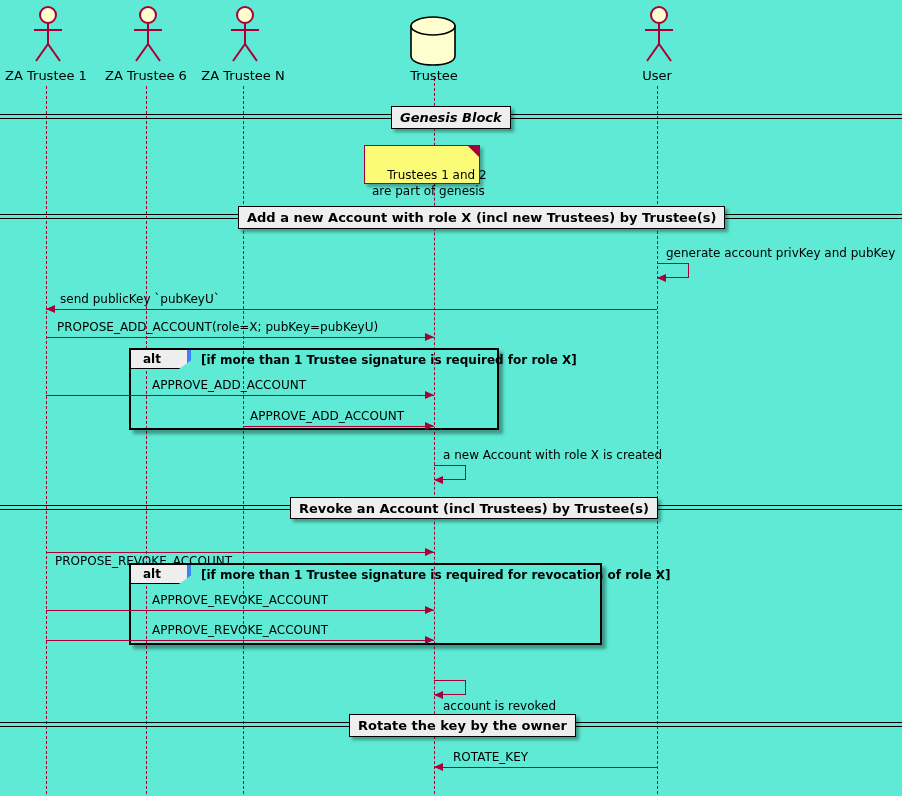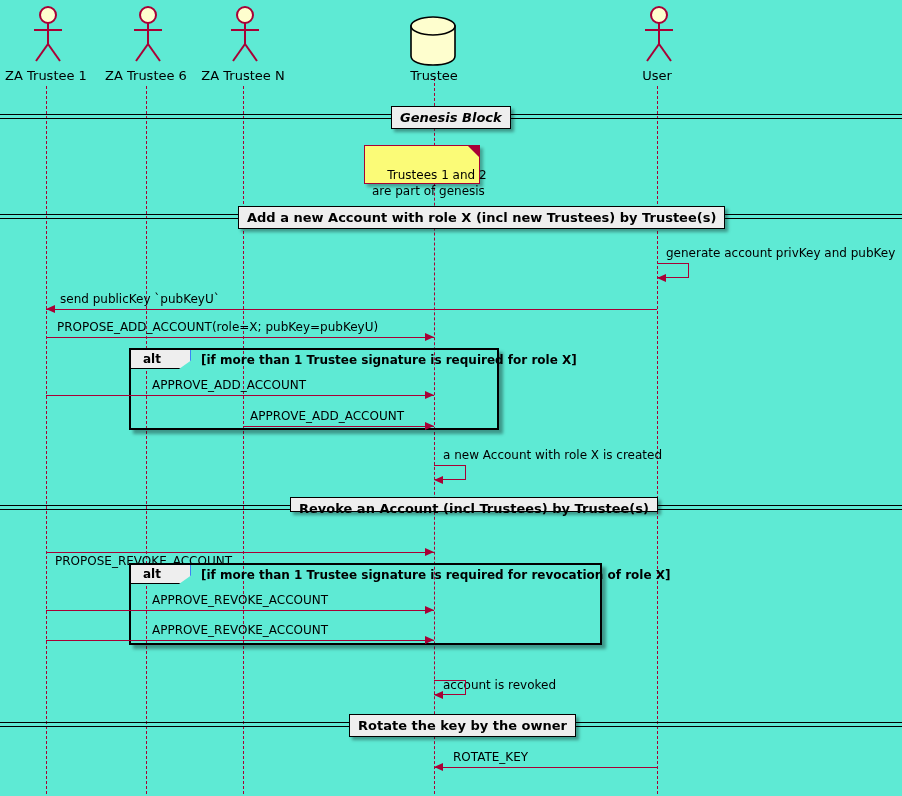--- a/index.html
+++ b/index.html
@@ -143,21 +143,21 @@
   .alt-frame {
     position: absolute;
     border: 2px solid #000000;
     background: transparent;
     box-shadow: 4px 4px 3px rgba(0,0,0,0.35);
     box-sizing: border-box;
   }
   .alt-tab {
     position: absolute;
     background: #EEEEEE;
-    border-right: 1px solid #3b82f6;
+    border-right: 4px solid #3b82f6;
     border-bottom: 1px solid #000000;
     font-size: 12px;
     font-weight: bold;
     color: #000000;
     padding: 2px 0 2px 12px;
     box-sizing: border-box;
     line-height: 14px;
     clip-path: polygon(0 0, 100% 0, 100% 55%, 80% 100%, 0 100%);
   }
   .alt-cond {
@@ -276,39 +276,39 @@
 
   <div class="msg-label" style="left:250px; top:409px;">APPROVE_ADD_ACCOUNT</div>
   <div class="msg-line" style="left:243px; top:426px; width:191px;"></div>
   <div class="arrow-r" style="left:425px; top:422px;"></div>
 
   <div class="msg-label" style="left:443px; top:448px;">a new Account with role X is created</div>
   <div class="self-loop" style="left:434px; top:465px; width:32px; height:15px;"></div>
   <div class="arrow-l" style="left:434px; top:476px;"></div>
 
   <div class="divider-lines" style="top:505px;"></div>
-  <div class="divider-box" style="left:290px; top:497px; height:15px;">Revoke an Account (incl Trustees) by Trustee(s)</div>
+  <div class="divider-box" style="left:290px; top:497px; height:22px;">Revoke an Account (incl Trustees) by Trustee(s)</div>
 
   <div class="msg-label" style="left:55px; top:554px;text-align:right;">PROPOSE_REVOKE_ACCOUNT</div>
   <div class="msg-line" style="left:46px; top:552px; width:388px;"></div>
   <div class="arrow-r" style="left:425px; top:548px;"></div>
 
   <div class="alt-frame" style="left:129px; top:563px; width:473px; height:82px;"></div>
   <div class="alt-tab" style="left:131px; top:565px; width:60px; height:19px;">alt</div>
   <div class="alt-cond" style="left:201px; top:568px;">[if more than 1 Trustee signature is required for revocation of role X]</div>
 
   <div class="msg-label" style="left:152px; top:593px;">APPROVE_REVOKE_ACCOUNT</div>
   <div class="msg-line" style="left:46px; top:610px; width:388px;"></div>
   <div class="arrow-r" style="left:425px; top:606px;"></div>
 
   <div class="msg-label" style="left:152px; top:623px;">APPROVE_REVOKE_ACCOUNT</div>
   <div class="msg-line" style="left:46px; top:640px; width:388px;"></div>
   <div class="arrow-r" style="left:425px; top:636px;"></div>
 
-  <div class="msg-label" style="left:443px; top:678px;text-align:center;">account is revoked</div>
+  <div class="msg-label" style="left:443px; top:699px;text-align:center;">account is revoked</div>
   <div class="self-loop" style="left:434px; top:680px; width:32px; height:15px;"></div>
   <div class="arrow-l" style="left:434px; top:691px;"></div>
 
   <div class="divider-lines" style="top:722px;"></div>
   <div class="divider-box" style="left:349px; top:714px; height:23px;">Rotate the key by the owner</div>
 
   <div class="msg-label" style="left:453px; top:750px;">ROTATE_KEY</div>
   <div class="msg-line" style="left:434px; top:767px; width:223px;"></div>
   <div class="arrow-l" style="left:434px; top:763px;"></div>
 

